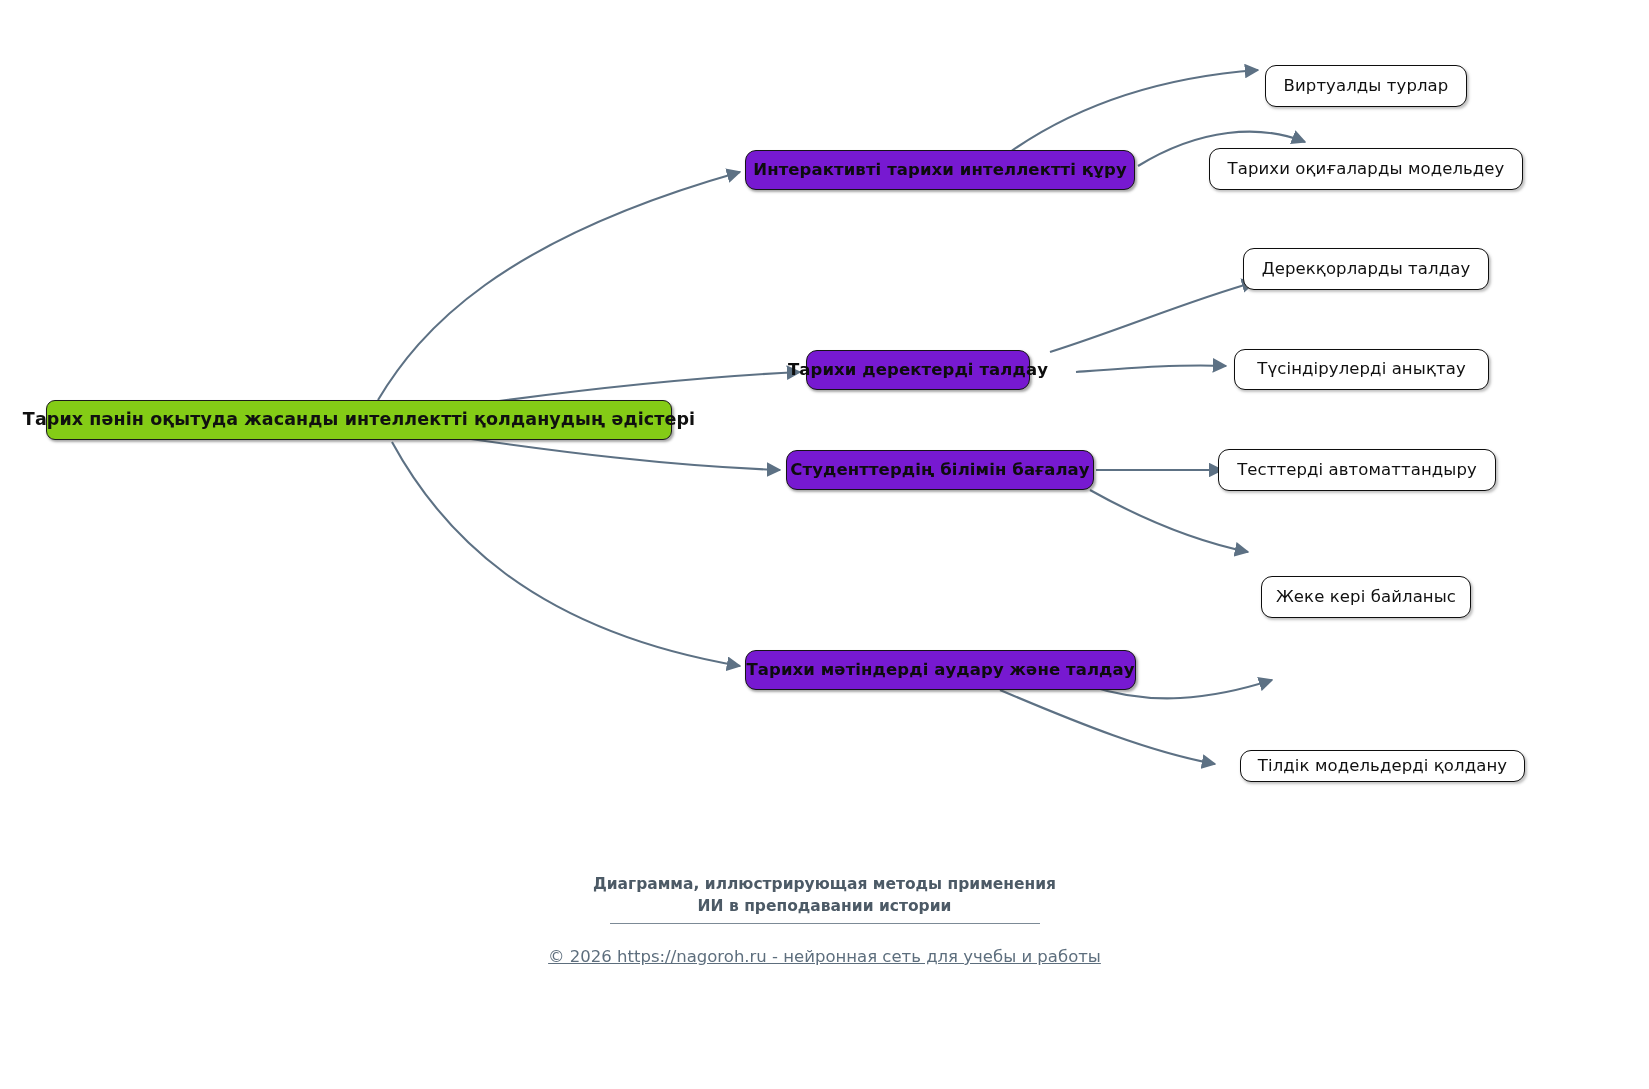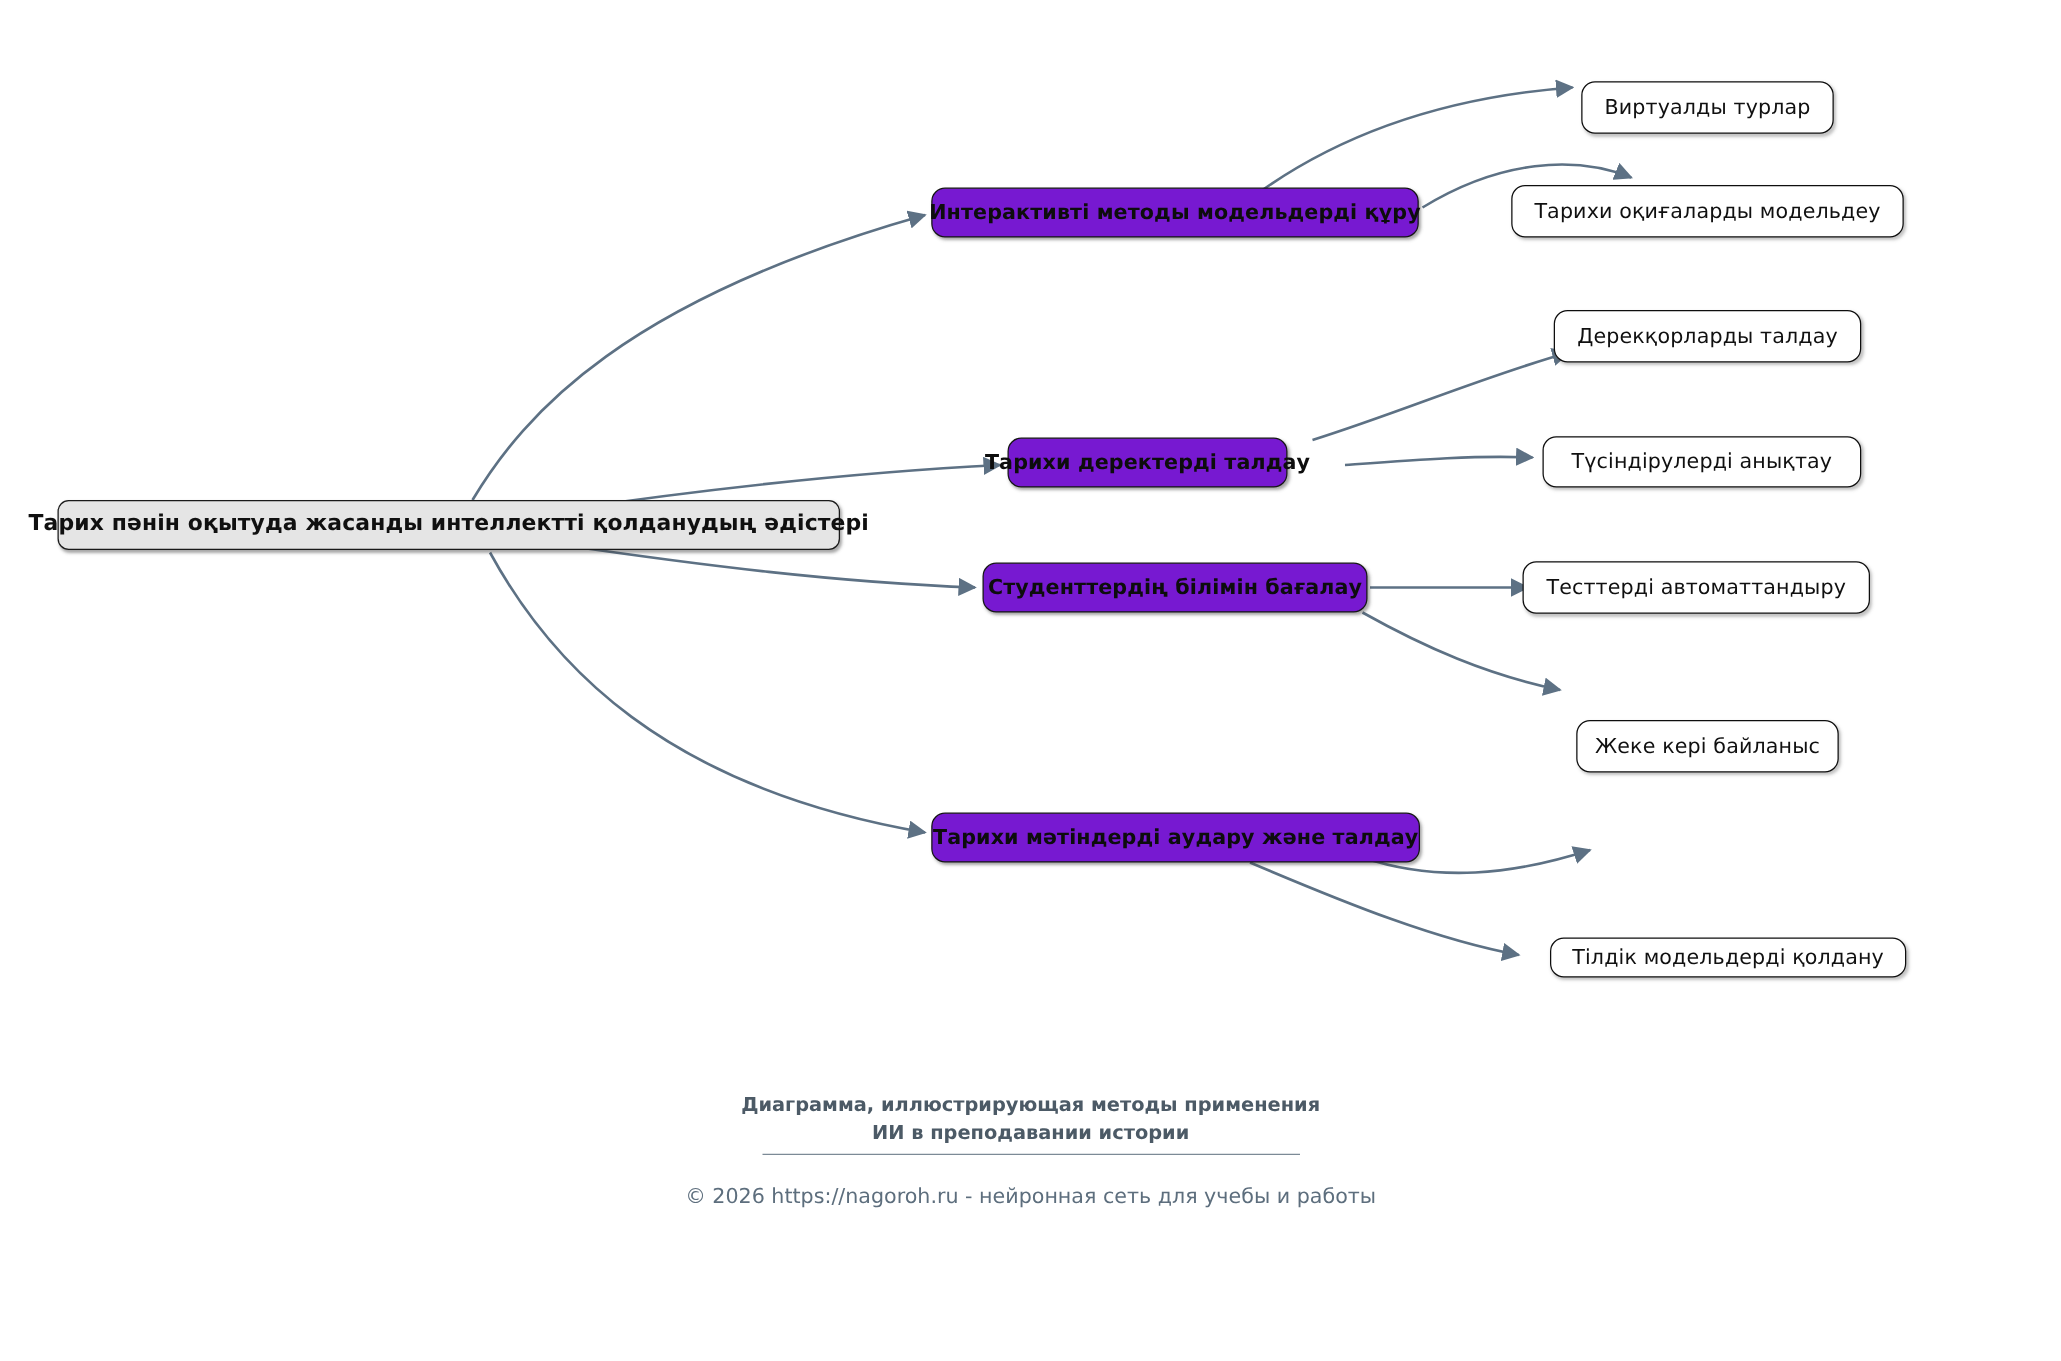--- a/index.html
+++ b/index.html
@@ -31,21 +31,21 @@
     position: absolute;
     box-sizing: border-box;
     display: flex;
     align-items: center;
     justify-content: center;
     white-space: nowrap;
     line-height: 1;
     letter-spacing: 0.1px;
   }
   .node-root {
-    background: #e5e5e5;
+    background: #84cc16;
     border: 1.6px solid #1a1a1a;
     border-radius: 9px;
     color: #101010;
     font-size: 17.5px;
     font-weight: 600;
     box-shadow: 1.5px 2px 2.5px rgba(60,60,60,0.45);
     padding: 0 14px;
   }
   .node-branch {
     background: #7719d1;
@@ -124,21 +124,21 @@
       <path d="M 1090 686 C 1150 706 1210 700 1272 680"></path>
       <path d="M 1000 690 C 1080 724 1150 752 1215 764"></path>
     </g>
   </svg>
 
   <div class="node node-root" style="left:46px; top:400px; width:626px; height:40px;">
     <span>Тарих пәнін оқытуда жасанды интеллектті қолданудың әдістері</span>
   </div>
 
   <div class="node node-branch" style="left:745px; top:150px; width:390px; height:40px;">
-    <span>Интерактивті методы модельдерді құру</span>
+    <span>Интерактивті тарихи интеллектті құру</span>
   </div>
   <div class="node node-leaf" style="left:1265px; top:65px; width:202px; height:42px;">
     <span>Виртуалды турлар</span>
   </div>
   <div class="node node-leaf" style="left:1209px; top:148px; width:314px; height:42px;">
     <span>Тарихи оқиғаларды модельдеу</span>
   </div>
 
   <div class="node node-branch" style="left:806px; top:350px; width:224px; height:40px;">
     <span>Тарихи деректерді талдау</span>
@@ -166,17 +166,17 @@
   <div class="node node-leaf" style="left:1240px; top:750px; width:285px; height:32px;">
     <span>Тілдік модельдерді қолдану</span>
   </div>
 
   <div class="caption" style="top:873px;">
     <div>Диаграмма, иллюстрирующая методы применения</div>
     <div>ИИ в преподавании истории</div>
   </div>
   <div class="caption-rule" style="top:923px;"></div>
 
-  <div class="footer" style="top:947px;">
+  <div class="footer" style="top:947px;text-decoration:underline;">
     <span>© 2026 https://nagoroh.ru - нейронная сеть для учебы и работы</span>
   </div>
 
 </div>
 
 </body></html>

